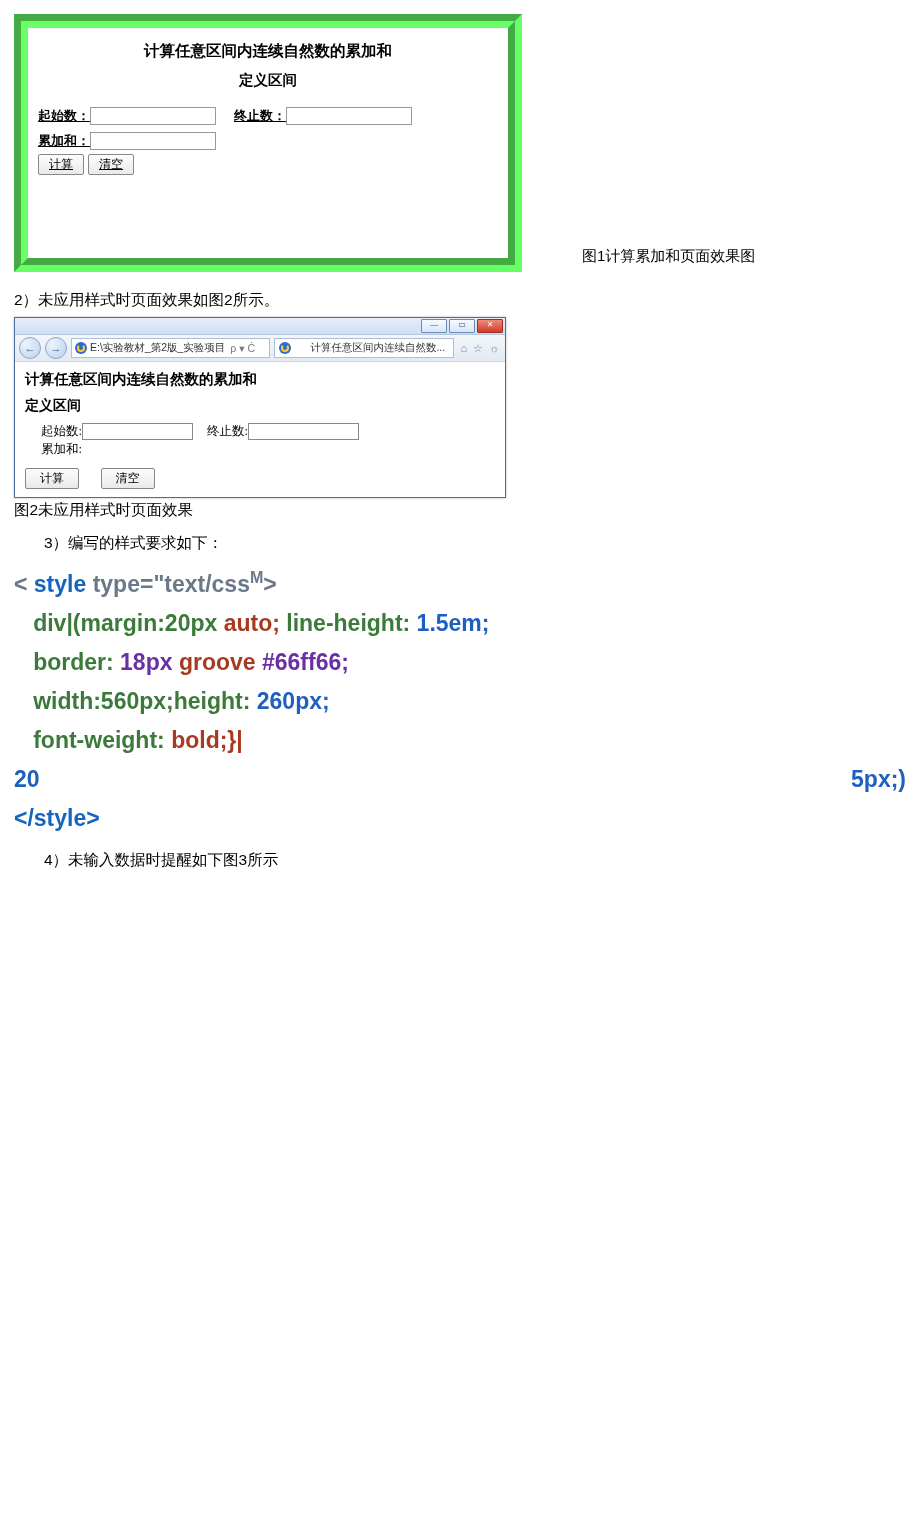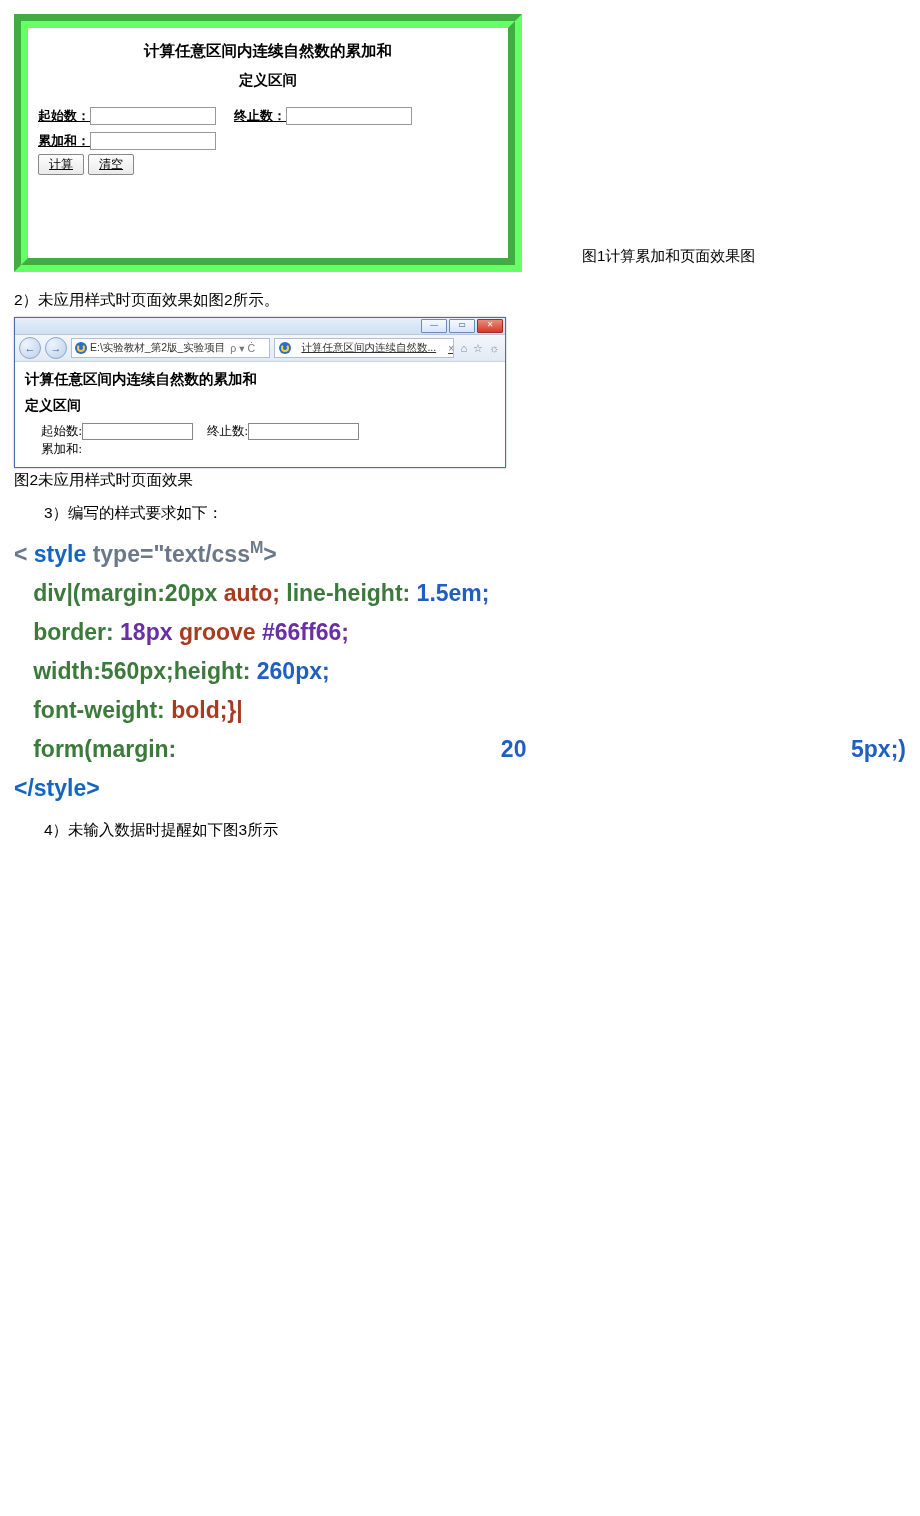--- a/index.html
+++ b/index.html
@@ -145,22 +145,21 @@
   }
   .addr .srch { color:#777; margin-left:2px; }
   .tab {
     height: 18px;
     border: 1px solid #b0bfd5;
     background:#fff;
     display:flex;align-items:center;
     padding:0 4px;
     font-size:10.5px;color:#333;
     max-width:170px;overflow:hidden;white-space:nowrap;
-    gap:10px;
-    text-decoration:underline;
+    gap:19px;
   }
   .tab .x{color:#777;font-size:10px;margin-left:2px;}
   .tool-icons{display:flex;gap:6px;color:#7a8aa3;font-size:11px;padding:0 2px;}
   .ie-body{padding:8px 10px;font-family:SimSun,serif;font-size:14px;}
   .ie-body h3{font-weight:bold;margin:0 0 8px 0;font-size:14.5px;}
   .ie-body h4{font-weight:bold;margin:0 0 8px 0;font-size:14px;}
   .ie-body .frow{font-size:12.5px;margin:1px 16px;display:flex;align-items:center;}
   .ie-body .ti{border:1px solid #888;width:105px;height:15px;font-size:12px;padding:0 2px;}
   .ie-body .btns{margin-top:10px;}
   .ie-body .ibtn{
@@ -251,29 +250,33 @@
     <div class="frow">
       <span>起始数:</span>
       <input class="ti" style="">
       <span style="width:14px;"></span>
       <span>终止数:</span>
       <input class="ti" style="">
     </div>
     <div class="frow">
       <span>累加和:</span>
     </div>
+    <div class="btns">
+      <button class="ibtn">计算</button>
+      <button class="ibtn">清空</button>
+    </div>
   </div>
 </div>
 <div class="caption2">图2未应用样式时页面效果</div>
 
 <div class="list-item">3）编写的样式要求如下：</div>
 
 <div class="code">
   <div class="ln"><span class="c-kw">&lt; </span><span class="c-tag">style</span><span class="c-kw"> type="text/css</span><span class="c-kw sup">M</span><span class="c-kw">&gt;</span></div>
   <div class="ln"><span class="c-sel">   div|(margin:20px </span><span class="c-val">auto;</span><span class="c-sel"> line-height: </span><span class="c-num">1.5em;</span></div>
   <div class="ln"><span class="c-sel">   border: </span><span class="c-col">18px </span><span class="c-val">groove </span><span class="c-col">#66ff66;</span></div>
   <div class="ln"><span class="c-sel">   width:560px;height: </span><span class="c-num">260px;</span></div>
   <div class="ln"><span class="c-sel">   font-weight: </span><span class="c-val">bold;}|</span></div>
-  <div class="ln justify"><span class="c-text">   form(margin:</span><span class="c-num">20</span><span class="c-num">5px;)</span></div>
+  <div class="ln justify"><span class="c-num">20</span><span class="c-num">5px;)</span></div>
   <div class="ln"><span class="c-tag">&lt;/style&gt;</span></div>
 </div>
 
 <div class="list-item">4）未输入数据时提醒如下图3所示</div>
 
 </body></html>

